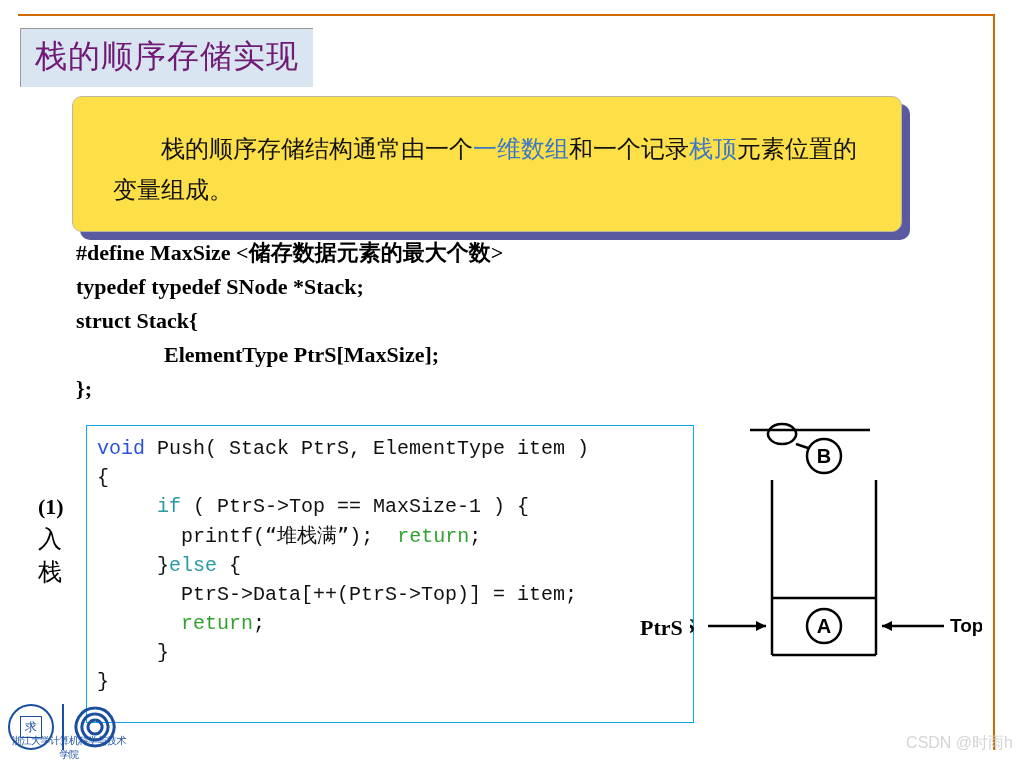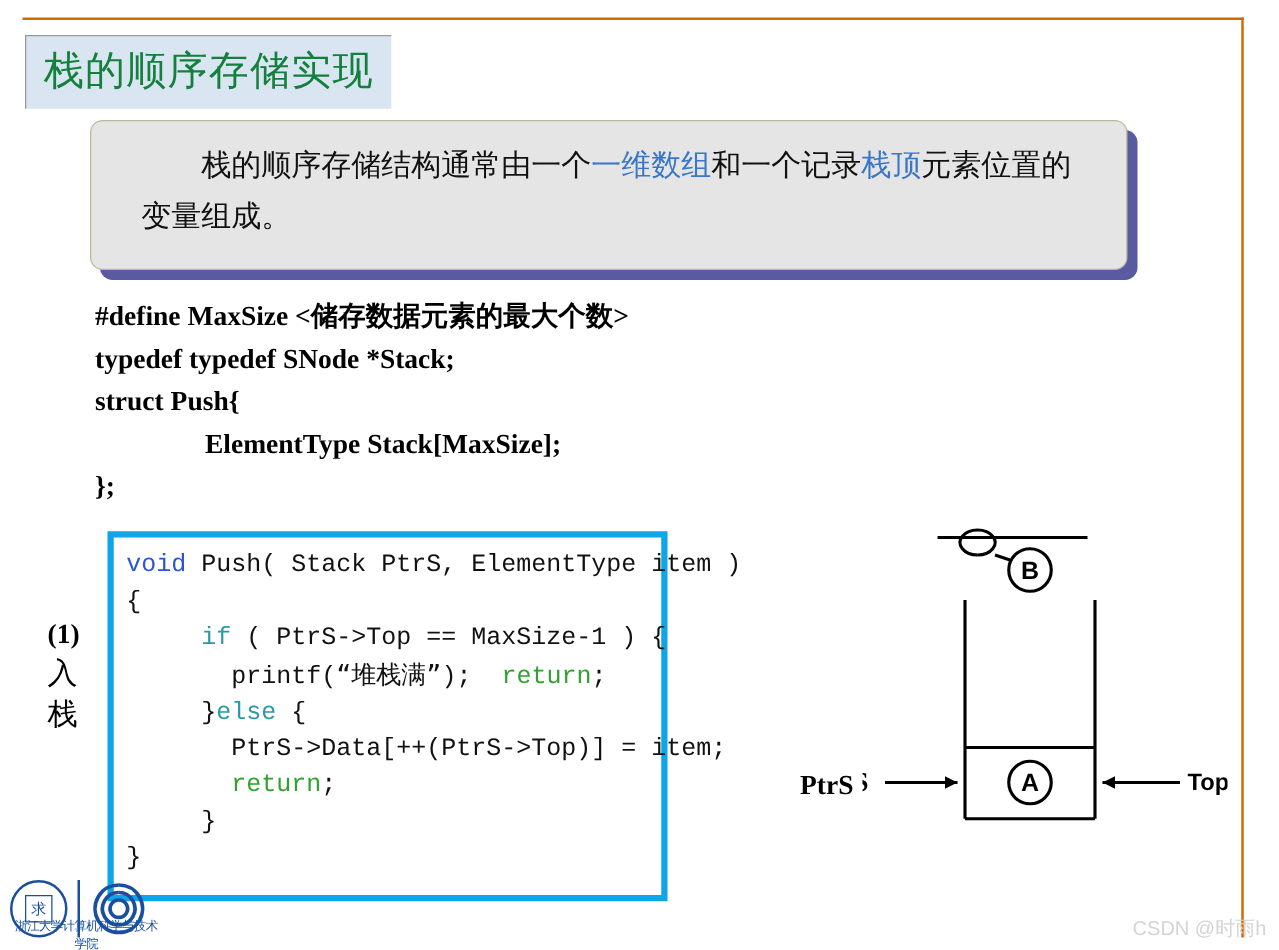--- a/index.html
+++ b/index.html
@@ -22,21 +22,21 @@
     border-right: 2px solid #d26a00;
   }
   .title {
     position: absolute;
     left: 20px;
     top: 28px;
     background: #d9e6f2;
     border-top: 1px solid #999;
     border-left: 1px solid #999;
     padding: 6px 14px 8px 14px;
-    color: #15803d;
+    color: #701a75;
     font-size: 32px;
     font-family: "KaiTi", "STKaiti", serif;
     letter-spacing: 1px;
   }
   .intro-wrap {
     position: absolute;
     left: 72px;
     top: 96px;
     width: 830px;
   }
@@ -44,24 +44,24 @@
     position: absolute;
     left: 8px;
     top: 8px;
     width: 100%;
     height: 100%;
     background: #5a5aa0;
     border-radius: 10px;
   }
   .intro {
     position: relative;
-    background: #e5e5e5;
+    background: #fde047;
     border: 1px solid #bdb89b;
     border-radius: 10px;
-    padding: 16px 28px 20px 40px;
+    padding: 32px 28px 20px 40px;
     font-size: 24px;
     line-height: 1.7;
     color: #111;
     font-family: "SimSun", serif;
   }
   .intro .hl { color: #3a77c6; }
   .code-def {
     position: absolute;
     left: 76px;
     top: 236px;
@@ -82,23 +82,23 @@
     font-weight: bold;
     text-align: left;
     line-height: 1.4;
   }
   .push-label .kai { font-family: "KaiTi", "STKaiti", serif; font-weight: normal; font-size: 24px; }
 
   .code-box {
     position: absolute;
     left: 86px;
     top: 425px;
-    width: 448px;
-    border: 5px solid #0ea5e9;
-    padding: 8px 8px 15px 10px;
+    width: 608px;
+    border: 1px solid #0ea5e9;
+    padding: 8px 8px 26px 10px;
     font-family: "Courier New", monospace;
     font-size: 20px;
     line-height: 1.45;
     white-space: pre;
     color: #111;
   }
   .kw-blue { color: #2b54d6; }
   .kw-teal { color: #2b9aa8; }
   .kw-green { color: #31a22f; }
   .zhmono { font-family: "NSimSun", "SimSun", monospace; }
@@ -167,22 +167,22 @@
 <div class="intro-wrap">
   <div class="intro-shadow"></div>
   <div class="intro">
     　　<span>栈的顺序存储结构通常由一个</span><span class="hl">一维数组</span><span>和一个记录</span><span class="hl">栈顶</span><span>元素位置的变量组成。</span>
   </div>
 </div>
 
 <div class="code-def">
   <div class="line1"><span>#define MaxSize  &lt;</span><span class="zh">储存数据元素的最大个数</span><span>&gt;</span></div>
   <div class="line1">typedef  typedef SNode *Stack;</div>
-  <div class="line1">struct Push{</div>
-  <div class="line1 indent">ElementType Stack[MaxSize];</div>
+  <div class="line1">struct Stack{</div>
+  <div class="line1 indent">ElementType PtrS[MaxSize];</div>
   <div class="line1">};</div>
 </div>
 
 <div class="push-label">
   <span>(1)</span><br>
   <span class="kai">入</span><br>
   <span class="kai">栈</span>
 </div>
 
 <div class="code-box"><span class="kw-blue">void</span><span> Push( Stack PtrS, ElementType item )</span>

